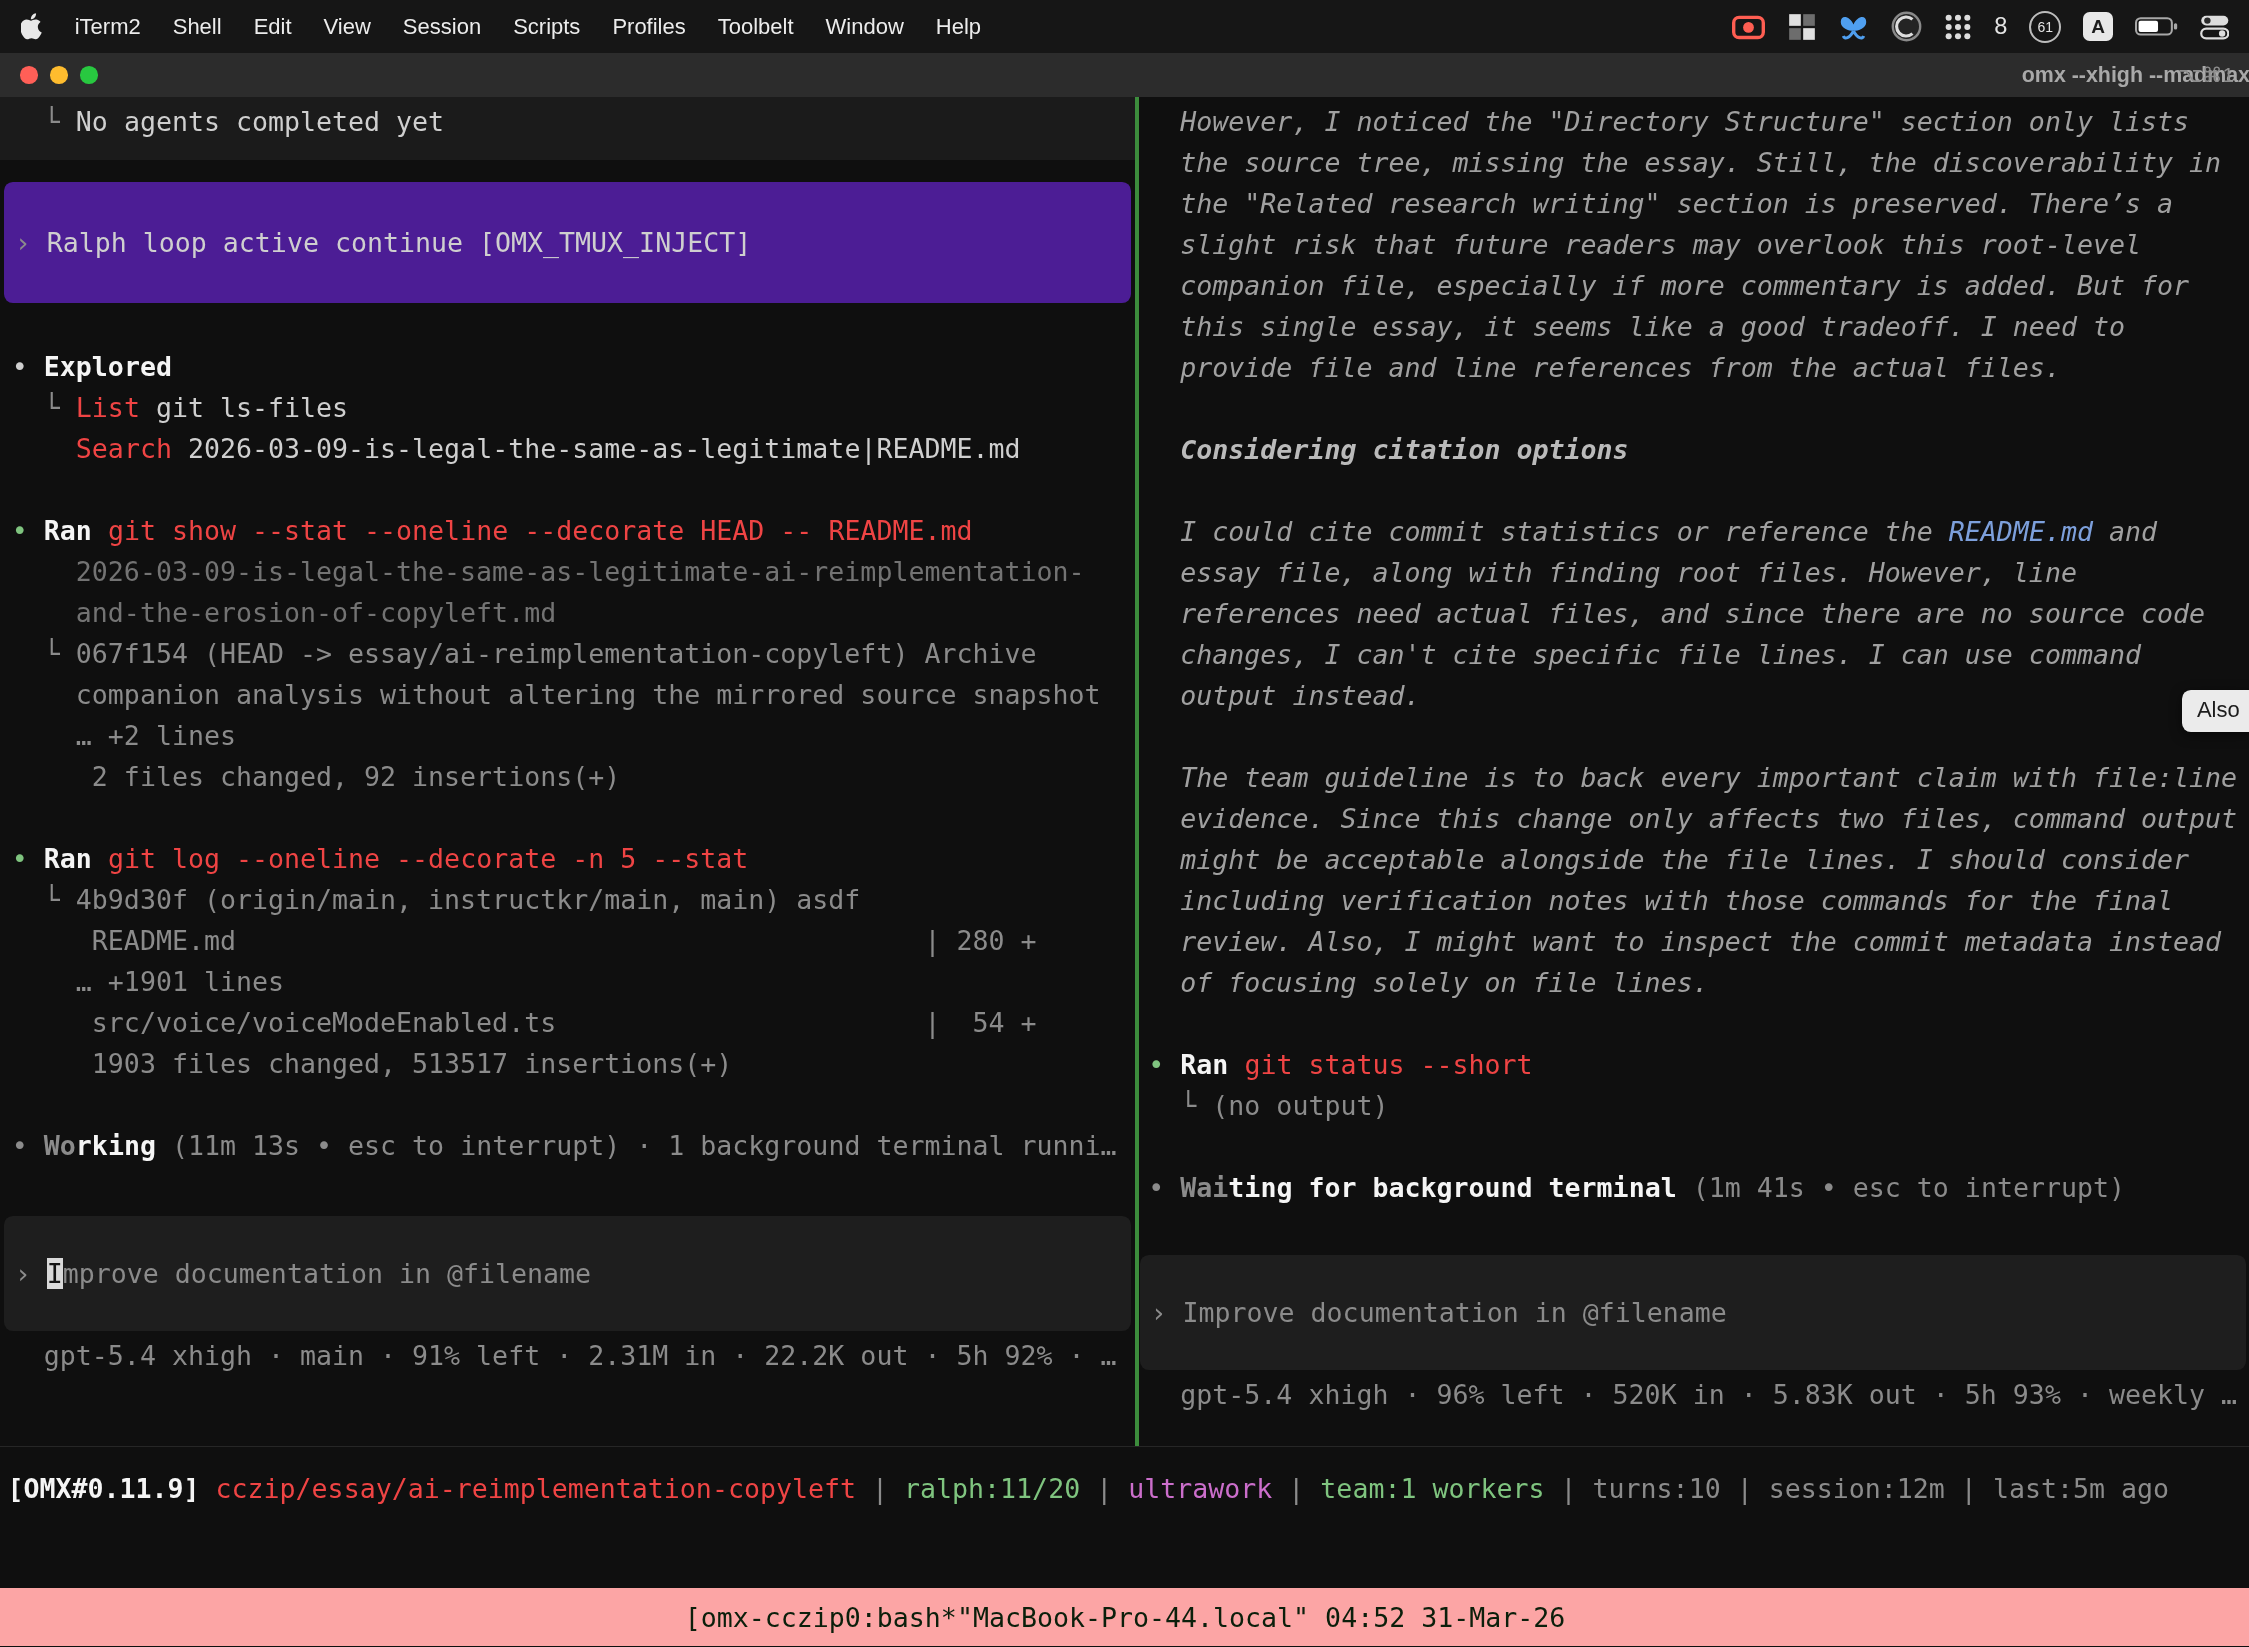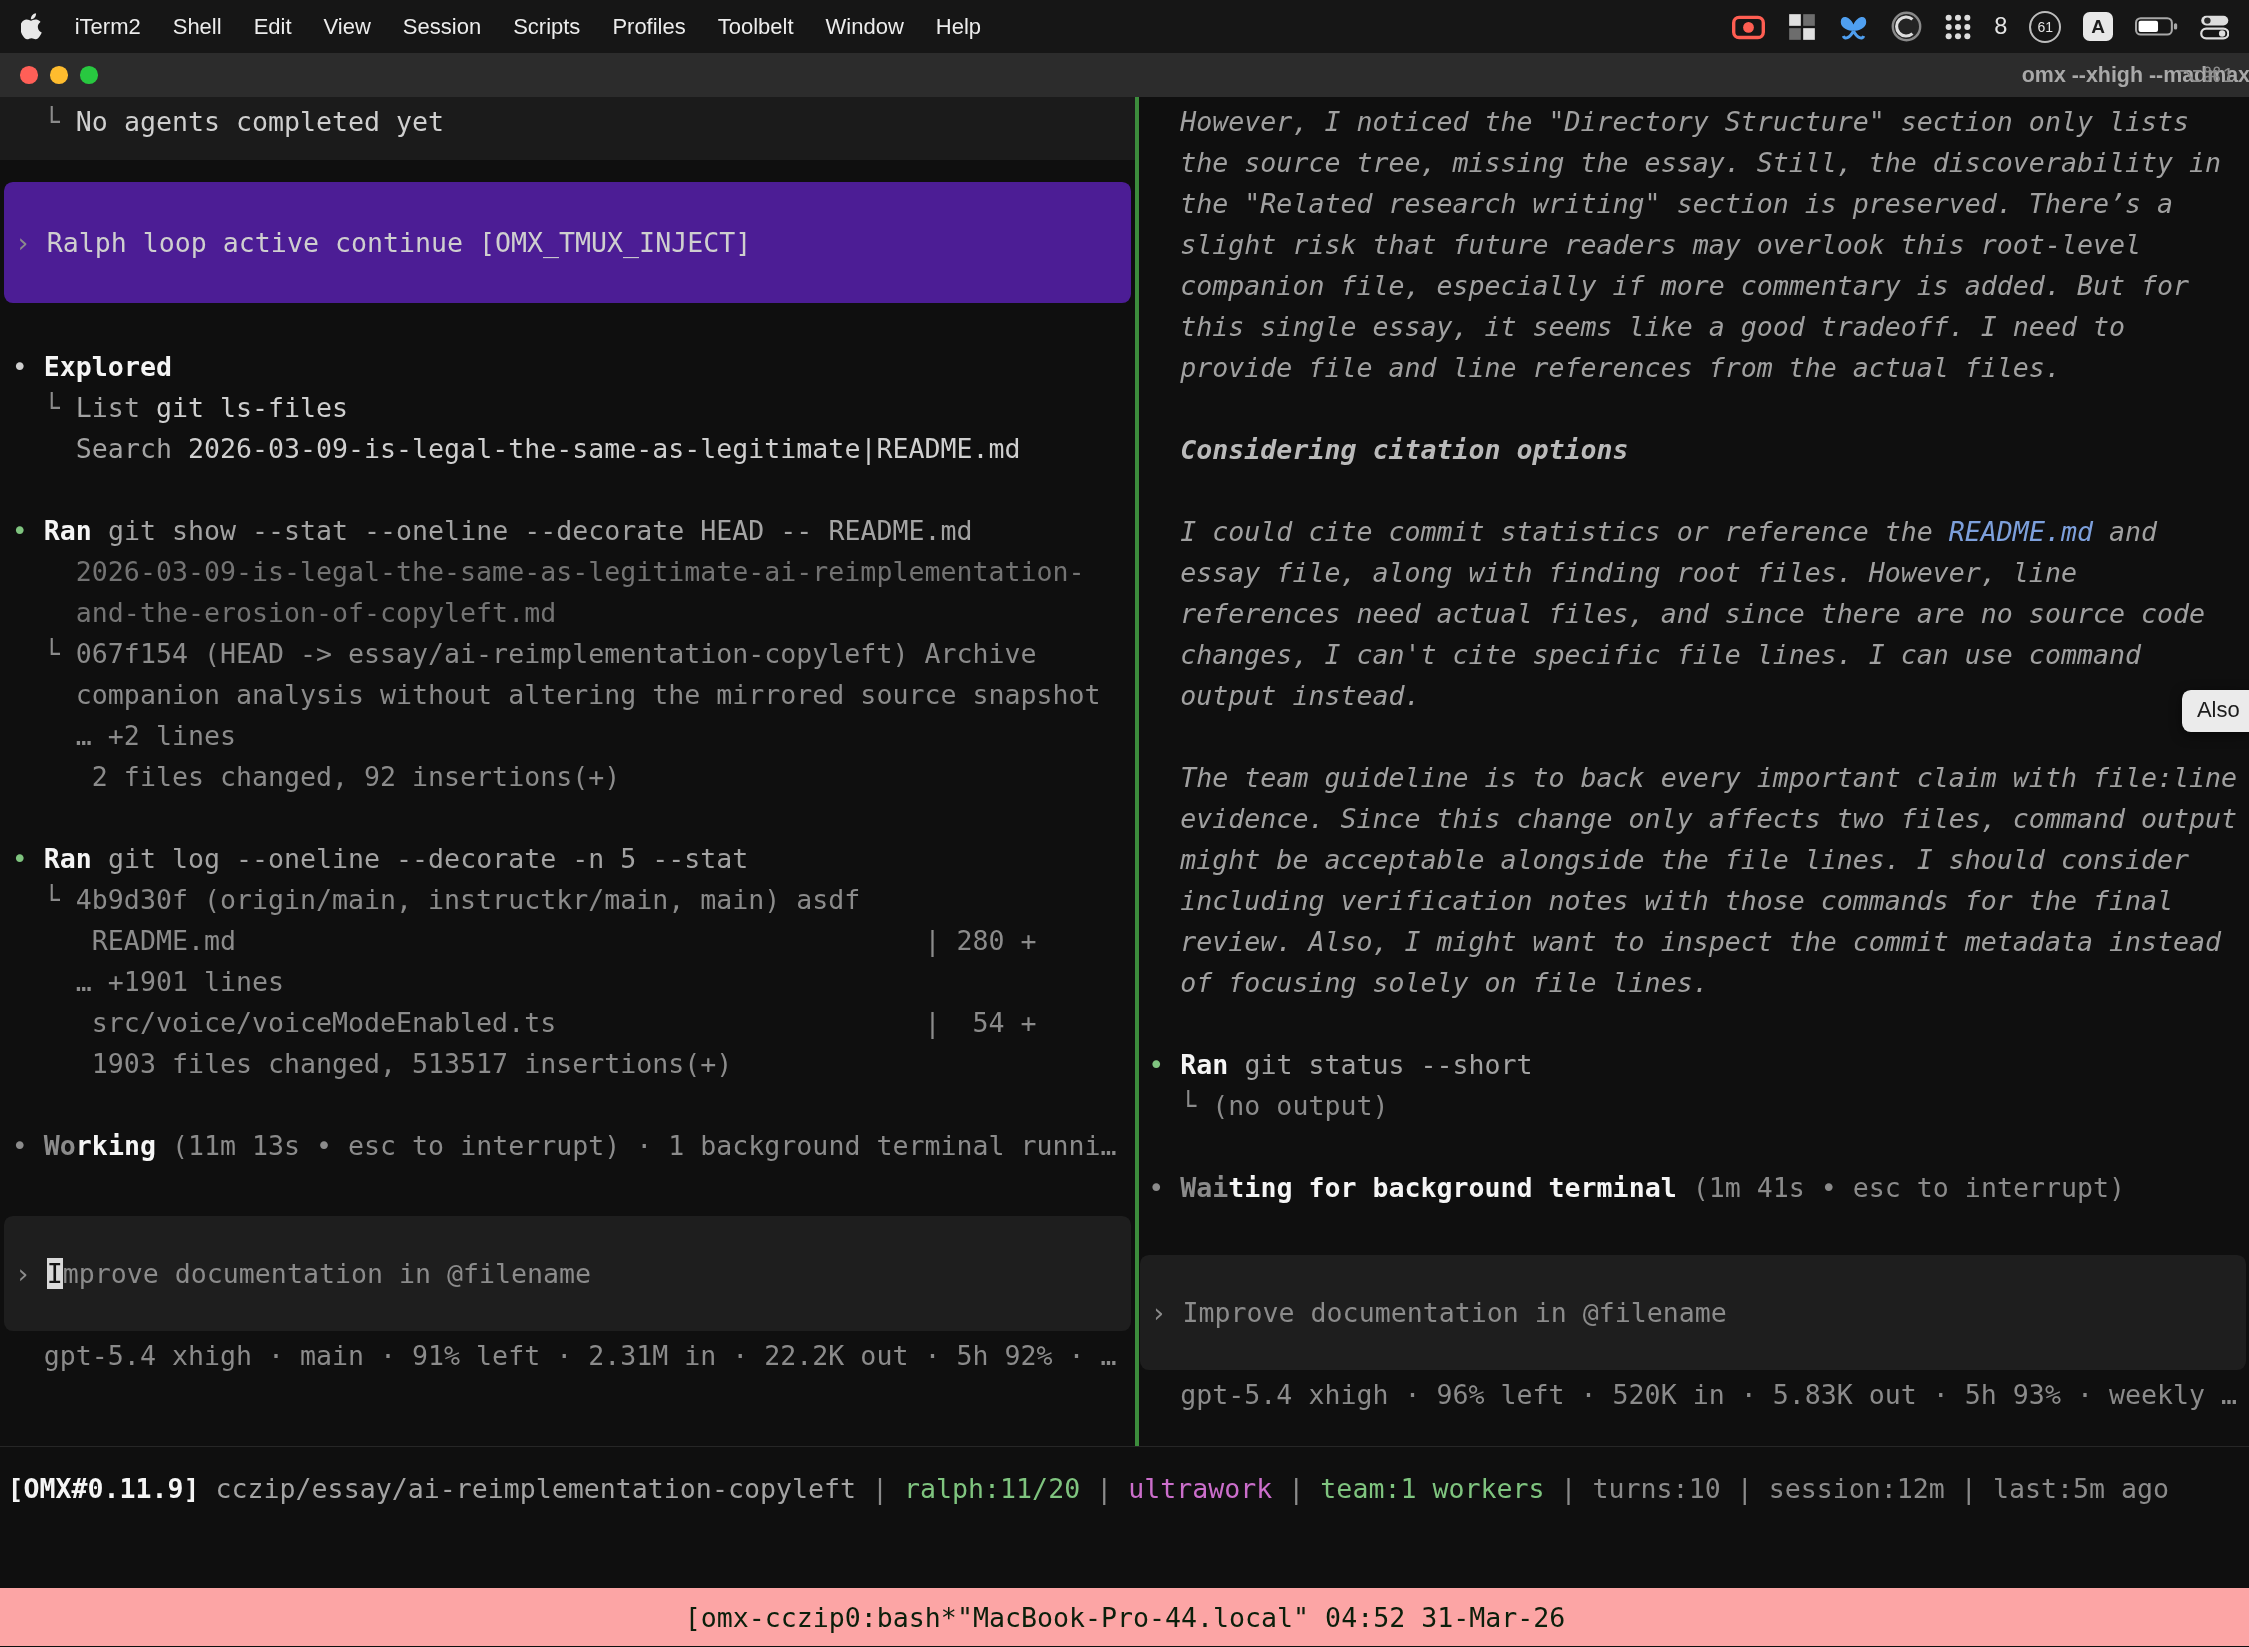--- a/index.html
+++ b/index.html
@@ -68,21 +68,21 @@
   .left-pane .input-box { margin:50px 4.4px 0 4.4px; }
   .right-pane .input-box { margin:47px 4.4px 0 1.5px; }
   .status-line { padding:4.4px 0 0 11.8px; }
   .right-pane .status-line { padding-left:9.6px; }
 
   
   .s-fg       { color:#cfcfcf; }
   .s-dim      { color:#8b8b8b; }
   .s-bold     { color:#f5f5f5; font-weight:700; }
   .s-dimbold  { color:#8b8b8b; font-weight:700; }
-  .s-blue     { color:#a3a3a3; }
+  .s-blue     { color:#ef4444; }
   .s-magenta  { color:#737373;margin-top:29px; }
   .s-magenta2 { color:#cb6ecb; }
   .s-green    { color:#7fc47f; }
   .s-think     { color:#a0a0a0; font-style:italic; }
   .s-thinkbold { color:#bababa; font-style:italic; font-weight:700; }
   .s-thinkblue { color:#7da0dc; font-style:italic; }
   .s-cursor   { background:#d9d9d9; color:#121212; }
 
   
   .omx-bar { height:141px; padding:20.7px 0 0 7.4px; }

